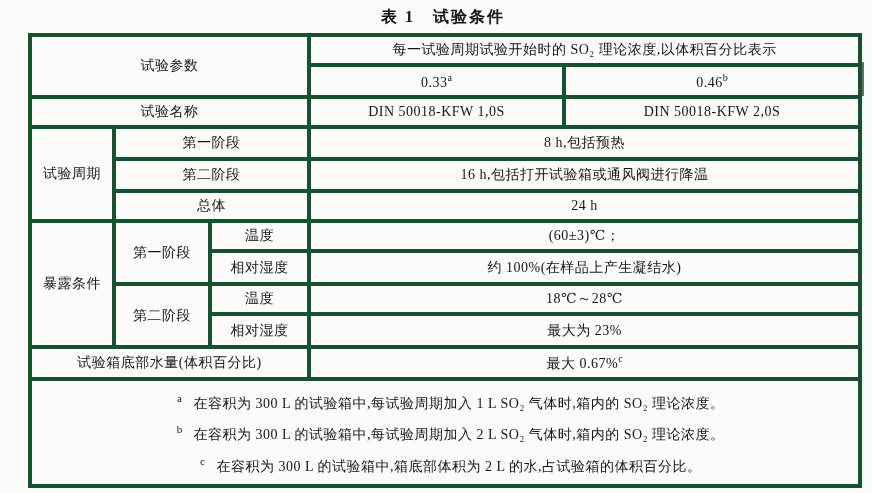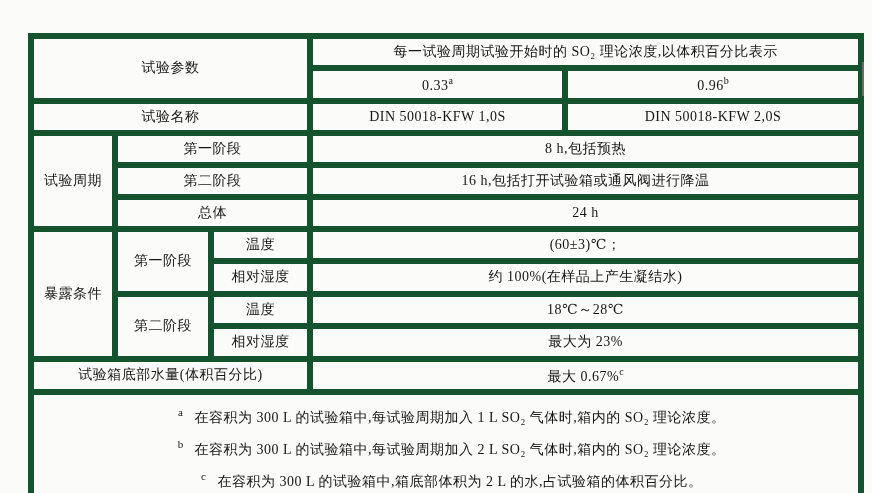--- a/index.html
+++ b/index.html
@@ -29,21 +29,21 @@
   table.cond {
     position: absolute;
     left: 28px;
     top: 33px;
     width: 830px;
     border-collapse: collapse;
     table-layout: fixed;
     border: 2px solid #242424;
   }
   table.cond td {
-    border: 6px solid #14532d;
+    border: 4px solid #14532d;
     font-size: 14px;
     text-align: center;
     vertical-align: middle;
     padding: 4px 6px;
     letter-spacing: 0.5px;
     overflow: hidden;
   }
   td.left { text-align: left; padding-left: 10px; }
   sup.note {
     font-size: 10px;
@@ -78,39 +78,40 @@
   tr.h34 { height: 23px; }
   tr.h29 { height: 29px; }
   tr.h33 { height: 33px; margin-left: 29px; }
   tr.h97 { height: 97px; }
 </style>
 </head>
 <body>
 
 <div class="sheet">
 
+  <div class="doc-title">表 1　试验条件</div>
 
   <table class="cond">
     <colgroup>
       <col style="width:84px">
       <col style="width:96px">
       <col style="width:99px">
       <col style="width:255px">
       <col style="width:296px">
     </colgroup>
 
     <tbody>
         <tr class="h30">
       <td rowspan="2" colspan="3">试验参数</td>
       <td colspan="2">每一试验周期试验开始时的 SO₂ 理论浓度,以体积百分比表示</td>
     </tr>
 
     <tr class="h32">
       <td><span>0.33</span><sup class="note">a</sup></td>
-      <td><span>0.96</span><sup class="note">b</sup></td>
+      <td><span>0.46</span><sup class="note">b</sup></td>
     </tr>
 
     <tr class="h34">
       <td colspan="3" class="left">试验名称</td>
       <td class="left">DIN 50018-KFW 1,0S</td>
       <td class="left">DIN 50018-KFW 2,0S</td>
     </tr>
 
     <tr class="h32">
       <td rowspan="3">试验周期</td>

